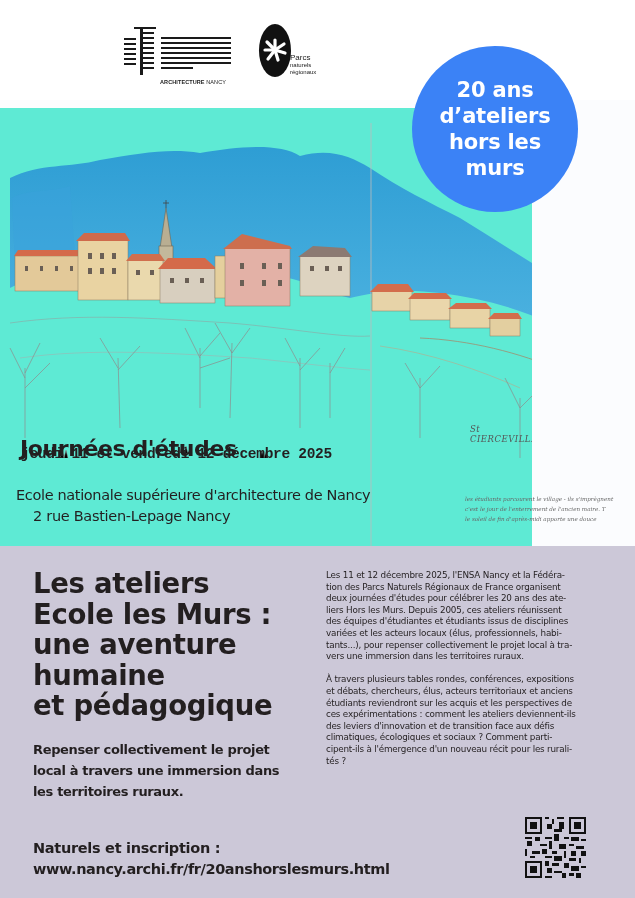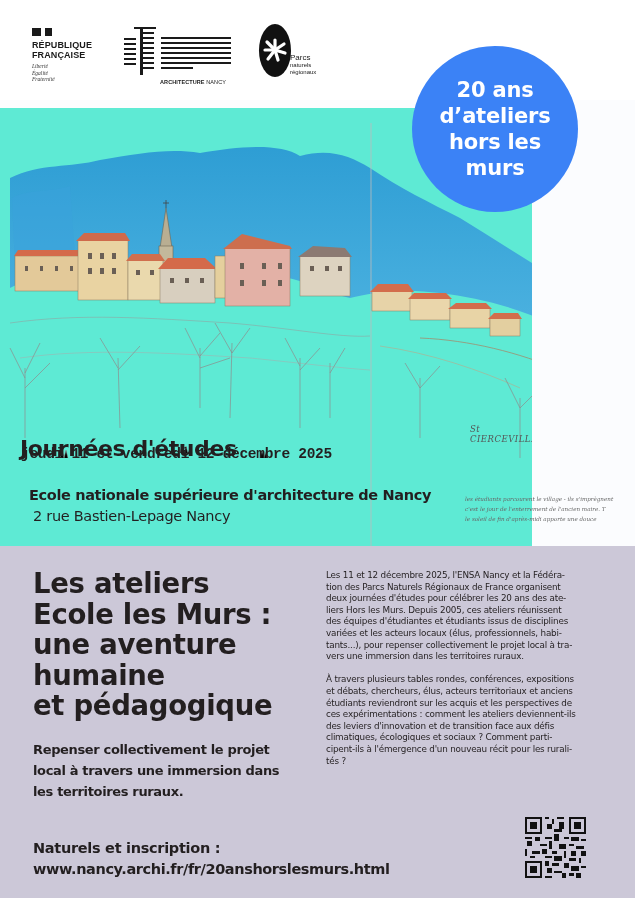--- a/index.html
+++ b/index.html
@@ -30,52 +30,39 @@
   .painting { position: absolute; left: 0; top: 108px; width: 532px; height: 440px; overflow: hidden; background: #5eead4; }
   .painting svg { position: absolute; left: 0; top: 0; }
 
   
   .badge { position: absolute; left: 412px; top: 46px; width: 166px; height: 166px; border-radius: 50%; background: #3b82f6; display: flex; align-items: center; justify-content: center; text-align: center; z-index: 5; }
   .badge-text { color: #ffffff; font-weight: bold; font-size: 21px; line-height: 26px; white-space: pre-line; letter-spacing: -0.2px; }
 
   
   .event-title { position: absolute; left: 20px; top: 408px; font-size: 22px; font-weight: bold; letter-spacing: -0.4px; color: #231f20; z-index: 3; margin-top: 28px; }
   .event-date { position: absolute; left: 21px; top: 446px; font-size: 14.5px; font-weight: bold; letter-spacing: -0.3px; color: #231f20; z-index: 3; font-family: Liberation Mono, monospace; }
-  .school { position: absolute; left: 29px; top: 487px; font-size: 14.5px; font-weight: bold; letter-spacing: -0.35px; color: #231f20; z-index: 3; }
+  .school { position: absolute; left: 16px; top: 487px; font-size: 14.5px; font-weight: normal; letter-spacing: -0.35px; color: #231f20; z-index: 3; }
   .address { position: absolute; left: 33px; top: 508px; font-size: 14.5px; letter-spacing: -0.3px; color: #231f20; z-index: 3; }
   .caption { position: absolute; left: 470px; top: 424px; font-family: "DejaVu Serif", serif; font-style: italic; font-size: 8.5px; color: #555; z-index: 3; letter-spacing: 0.5px; }
   .handwritten { position: absolute; left: 465px; top: 494px; width: 175px; font-family: "DejaVu Serif", serif; font-style: italic; font-size: 5.6px; line-height: 10px; color: #666; z-index: 3; white-space: nowrap; overflow: hidden; }
 
   
   .panel { position: absolute; left: 0; top: 546px; width: 635px; height: 352px; background: #ccc8d8; }
   .headline { position: absolute; left: 33px; top: 568px; font-size: 27.5px; line-height: 30.5px; font-weight: bold; color: #231f20; letter-spacing: -0.3px; white-space: pre-line; }
   .subline { position: absolute; left: 33px; top: 739px; width: 270px; font-size: 13px; line-height: 21px; font-weight: bold; color: #231f20; letter-spacing: -0.35px; }
   .body-col { position: absolute; left: 326px; top: 570px; width: 292px; font-size: 8.8px; line-height: 11.6px; color: #231f20; letter-spacing: -0.2px; }
   .body-col p { margin-bottom: 11.6px; white-space: pre-line; }
   .prog-label { position: absolute; left: 33px; top: 840px; font-size: 14.5px; font-weight: bold; color: #231f20; letter-spacing: -0.3px; }
   .prog-url { position: absolute; left: 33px; top: 861px; font-size: 14.5px; font-weight: bold; color: #231f20; letter-spacing: -0.4px; text-decoration: none; }
   .qr { position: absolute; left: 525px; top: 817px; width: 61px; height: 61px; background: #fff; }
 </style>
 </head>
 <body>
 
 <div class="logos">
-  <div class="rf">
-    <div class="marianne">
-        <span class="m1"></span>
-        <span class="m2"></span>
-      </div>
-    <div class="name">RÉPUBLIQUE</div>
-    <div class="name">FRANÇAISE</div>
-    <div class="motto">
-      <div>Liberté</div>
-      <div>Égalité</div>
-      <div>Fraternité</div>
-    </div>
-  </div>
 
   <div class="archi">
 
     <div class="bar" style="left:18px; top:0; width:3px; height:48px;"></div>
     <div class="bar" style="left:12px; top:0; width:22px;"></div>
 
     <div class="bar" style="left:2px; top:11px; width:12px;"></div>
     <div class="bar" style="left:2px; top:16px; width:12px;"></div>
     <div class="bar" style="left:2px; top:21px; width:12px;"></div>
     <div class="bar" style="left:2px; top:26px; width:12px;"></div>

